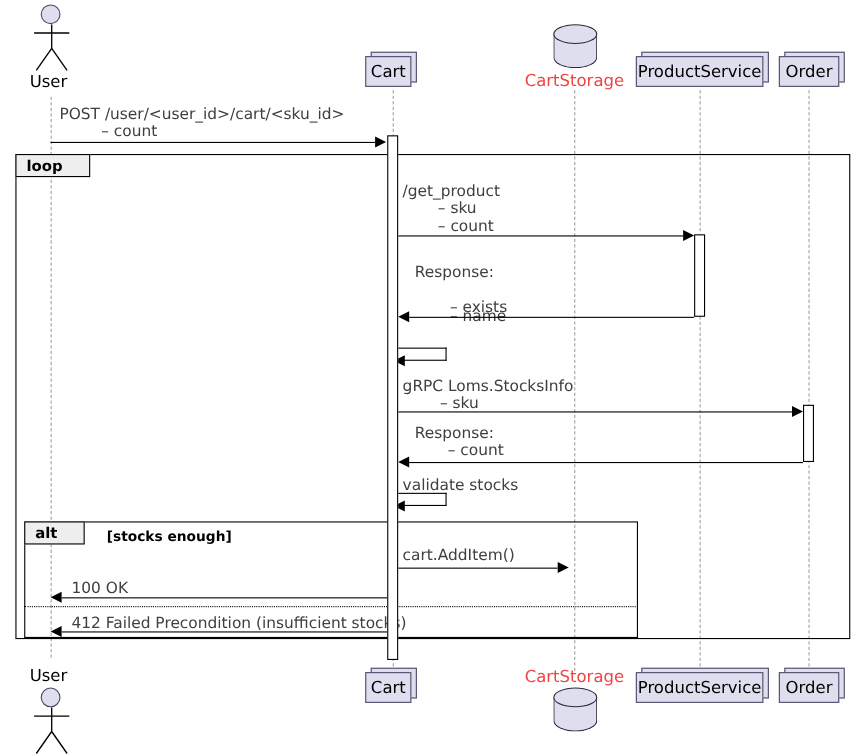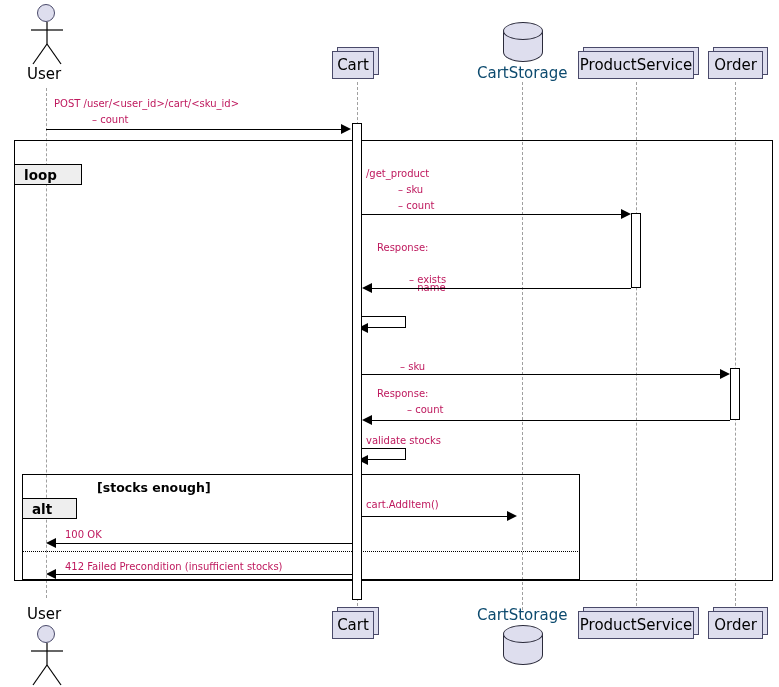--- a/index.html
+++ b/index.html
@@ -82,21 +82,21 @@
     height: 18px;
     box-sizing: border-box;
     background: #DEDEEE;
     border: 1px solid #2B2B3B;
     border-radius: 50%;
   }
   .db-label {
     position: absolute;
     font-size: 15px;
     white-space: nowrap;
-    color: #0c4a6e;
+    color: #ef4444;
     z-index: 6;
   }
   
   .lifeline {
     position: absolute;
     width: 0;
     border-left: 1px dashed #A0A0A0;
     z-index: 1;
   }
   
@@ -126,22 +126,22 @@
     border-bottom: 5px solid transparent;
     border-left: 10px solid #000;
   }
   .arrow-l {
     border-top: 5px solid transparent;
     border-bottom: 5px solid transparent;
     border-right: 10px solid #000;
   }
   .msg-label {
     position: absolute;
-    font-size: 10px;
-    color: #be185d;
+    font-size: 14px;
+    color: #404040;
     white-space: pre;
     line-height: 16px;
     z-index: 3;
   }
   
   .self-msg {
     position: absolute;
     box-sizing: border-box;
     border: 1px solid #000;
     border-left: none;
@@ -160,21 +160,20 @@
     box-sizing: border-box;
     background: #EEEEEE;
     border: 1px solid #000;
     font-size: 13.5px;
     font-weight: bold;
     color: #000;
     display: flex;
     align-items: center;
     padding-left: 9px;
     z-index: 7;
-    margin-top: 24px;
   }
   .frame-tab-notch {
     position: absolute;
     width: 0;
     height: 0;
     z-index: 8;
   }
   .frame-guard {
     position: absolute;
     font-size: 12.5px;
@@ -257,20 +256,21 @@
 
   <div class="msg-label" style="left:377px; top:240px;">Response:</div>
   <div class="msg-label" style="left:409px; top:240px;margin-top:40px;">– name</div>
   <div class="msg-label" style="left:409px; top:272px;">– exists</div>
   <div class="msg-line" style="left:372px; top:288px; width:259px;"></div>
   <div class="arrow-l" style="left:362px; top:283px;"></div>
 
   <div class="self-msg" style="left:362px; top:316px; width:44px; height:12px;"></div>
   <div class="arrow-l" style="left:358px; top:323px;"></div>
 
+  <div class="msg-label" style="left:366px; top:343px;">gRPC Loms.StocksInfo</div>
   <div class="msg-label" style="left:400px; top:359px;">– sku</div>
   <div class="msg-line" style="left:362px; top:374px; width:358px;"></div>
   <div class="arrow-r" style="left:720px; top:369px;"></div>
 
   <div class="activation" style="left:730px; top:368px; height:52px;"></div>
 
   <div class="msg-label" style="left:377px; top:386px;">Response:</div>
   <div class="msg-label" style="left:407px; top:402px;">– count</div>
   <div class="msg-line" style="left:372px; top:420px; width:358px;"></div>
   <div class="arrow-l" style="left:362px; top:415px;"></div>

